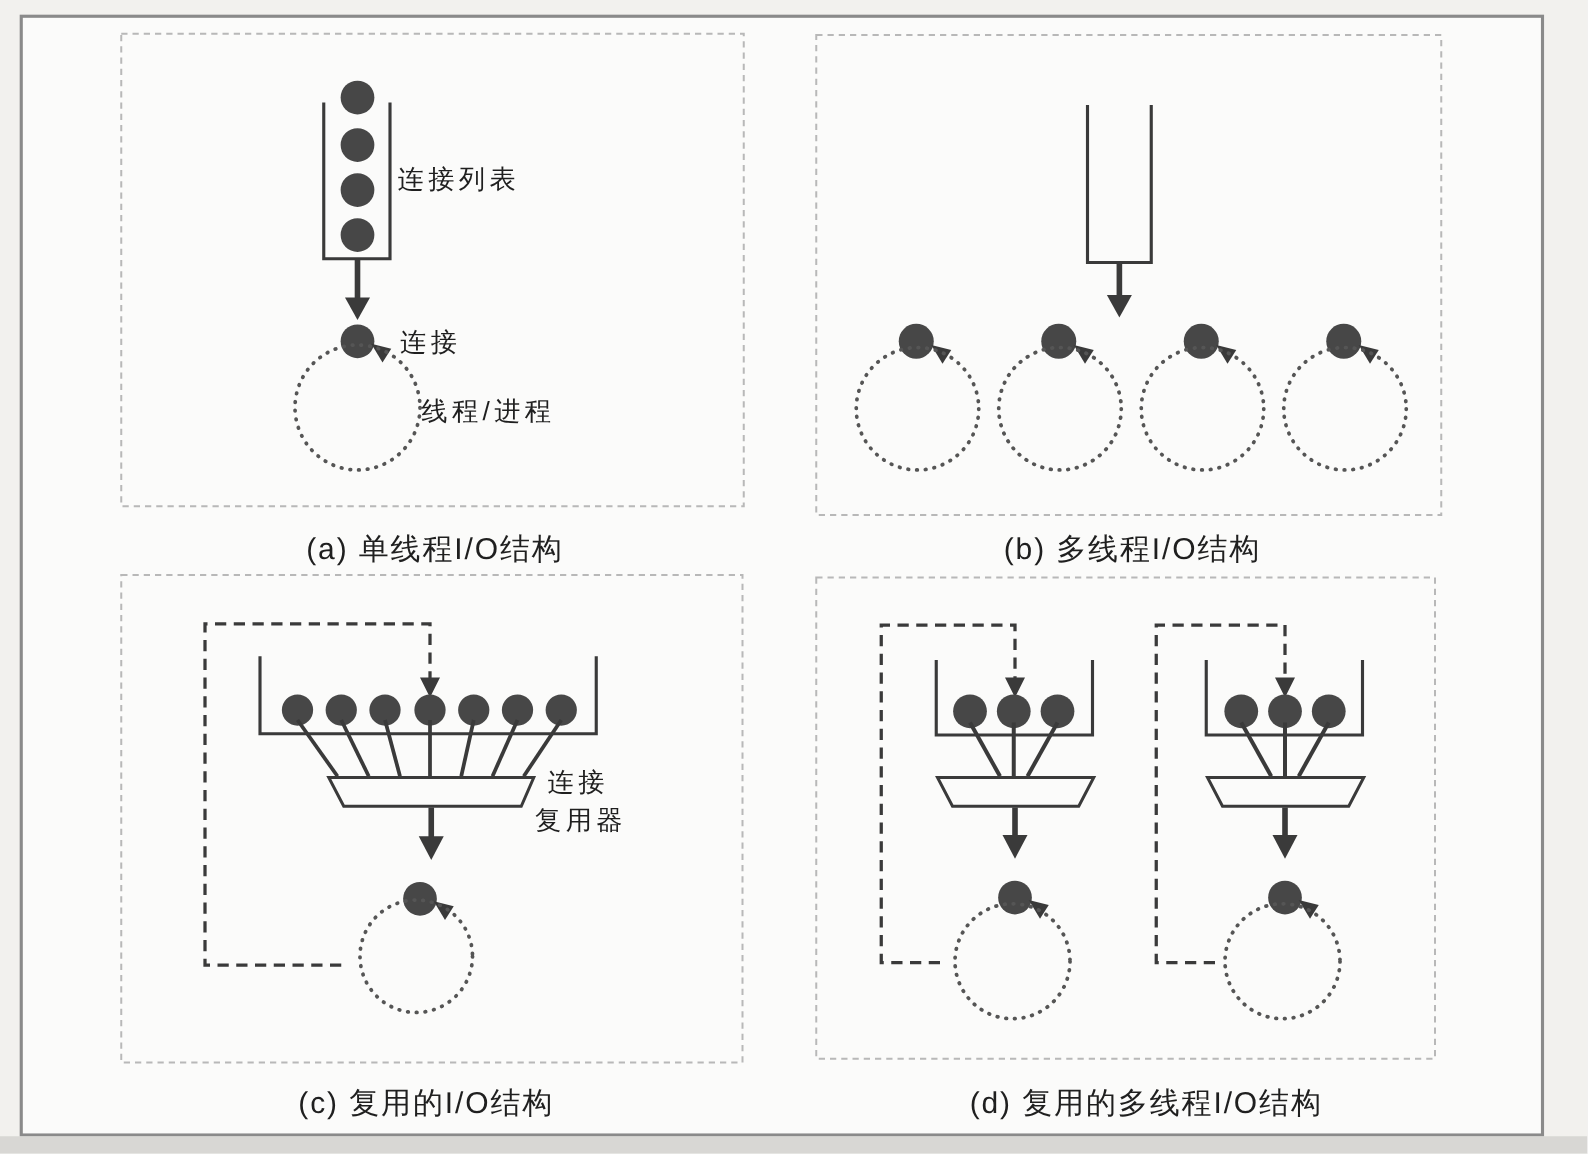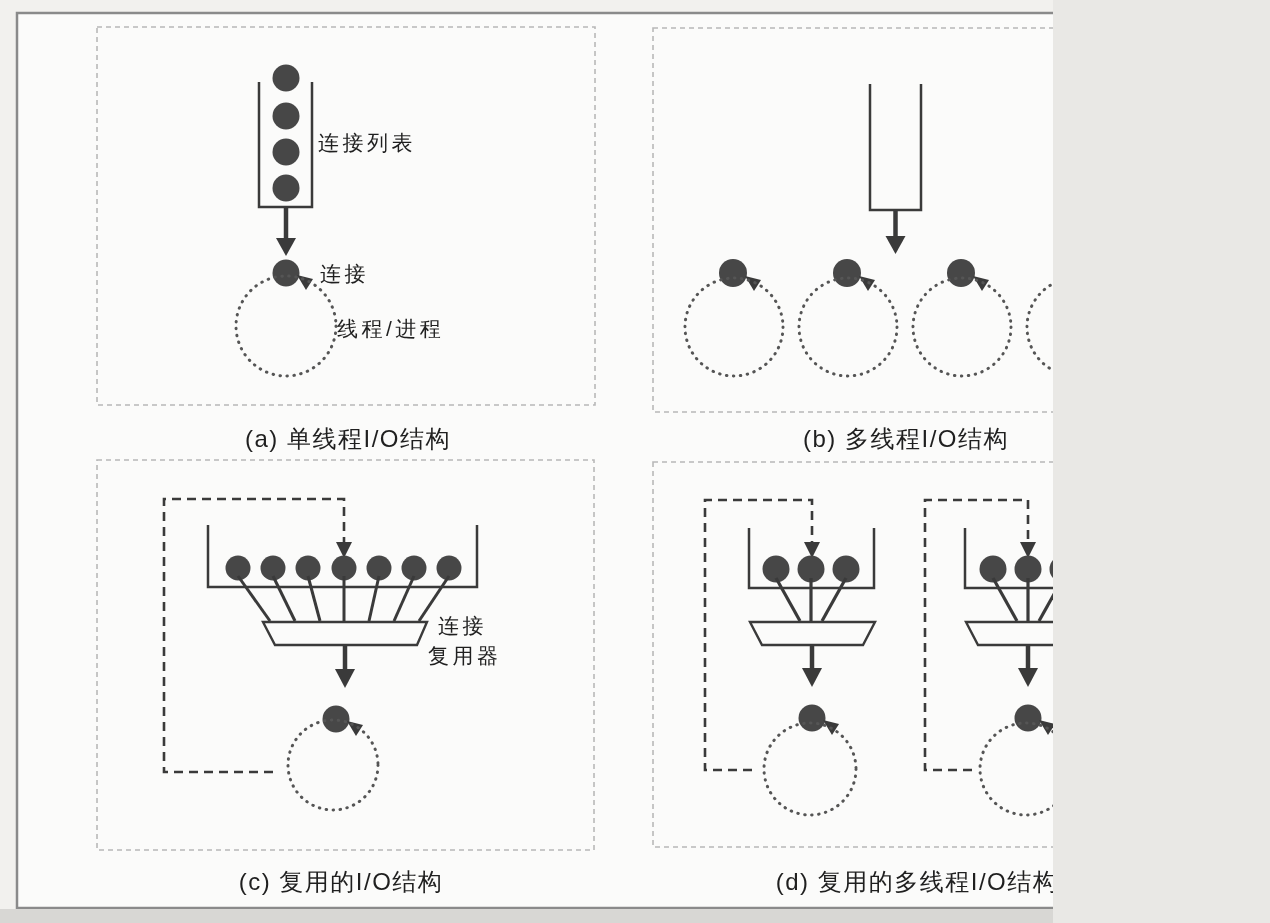--- a/index.html
+++ b/index.html
@@ -2,21 +2,21 @@
 <html style="--page_bg: #f2f1ee; --figure_bg: #fbfbfa; --outer_border: #8a8a8a; --panel_border: #b8b8b8; --ink: #3a3a3a; --dot_fill: #474747; --text: #1f1f1f; --bottom_strip: #d8d7d4;"><head>
 <meta charset="utf-8">
 <style>
   html,body{margin:0;padding:0;}
   body{
     font-family:"Liberation Sans", sans-serif;
     background:#e9e8e5;
   }
   .page{
     position:relative;
-    width:1053px;height:923px;
+    width:1270px;height:923px;
     background:var(--page_bg,#f2f1ee);
     overflow:hidden;
   }
   svg{position:absolute;left:0;top:0;}
   .panel-border{fill:none;stroke:var(--panel_border,#b8b8b8);stroke-width:1.6;stroke-dasharray:5 4;}
   .ink{stroke:var(--ink,#3a3a3a);fill:none;}
   .ink-fill{fill:var(--ink,#3a3a3a);stroke:none;}
   .dot{fill:var(--dot_fill,#474747);stroke:none;}
   .loop{stroke:#555;fill:none;stroke-width:3;stroke-linecap:round;stroke-dasharray:0.5 6.5;}
   .dashline{stroke:var(--ink,#3a3a3a);fill:none;stroke-width:2.6;stroke-dasharray:9 6;}

